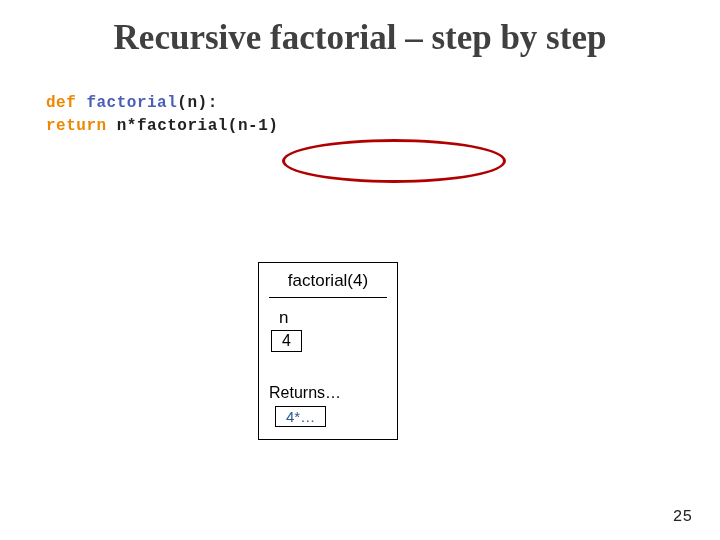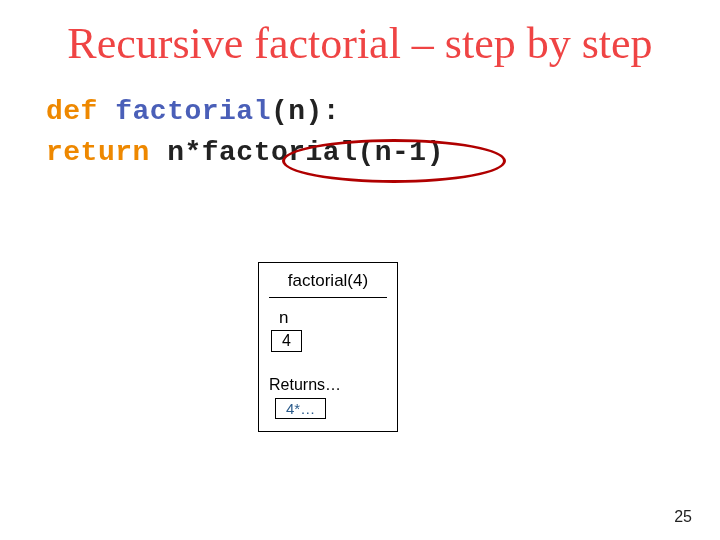--- a/index.html
+++ b/index.html
@@ -5,32 +5,32 @@
   * { margin: 0; padding: 0; box-sizing: border-box; }
   body {
     width: 720px;
     height: 540px;
     background: #fff;
     font-family: "Times New Roman", Times, serif;
     position: relative;
     overflow: hidden;
   }
   .title {
-    font-size: 44px;
-    color: #ef4444;
+    font-size: 35px;
+    color: #404040;
     text-align: center;
     margin-top: 18px;
-    font-weight: normal;
+    font-weight: bold;
   }
   .code-block {
     position: absolute;
     top: 92px;
     left: 46px;
     font-family: "Courier New", Courier, monospace;
-    font-size: 28px;
+    font-size: 16px;
     font-weight: bold;
     line-height: 1.45;
     letter-spacing: 0.5px;
   }
   .kw { color: #ee8800; }
   .fn { color: #4a5fb8; }
   .pl { color: #222; }
   .ellipse {
     position: absolute;
     border: 3px solid #b00000;
@@ -70,37 +70,37 @@
     display: inline-block;
     border: 1.5px solid #000;
     padding: 1px 10px;
     font-size: 16px;
     margin-left: 2px;
     min-width: 26px;
     text-align: center;
   }
   .frame-returns-label {
     font-size: 16px;
-    margin-top: 24px;
+    margin-top: 32px;
     margin-bottom: 4px;
   }
   .frame-returns-box {
     display: inline-block;
     border: 1.5px solid #000;
     padding: 1px 10px;
     font-size: 15px;
     margin-left: 6px;
     color: #2a5a8a;
   }
   .page-num {
     position: absolute;
     bottom: 14px;
     right: 28px;
     font-size: 16px;
-    font-family: Liberation Sans, sans-serif;
+    font-family: Liberation Mono, monospace;
     color: #222;
   }
 </style>
 </head>
 <body>
 
 <h1 class="title">Recursive factorial – step by step</h1>
 
 <div class="code-block">
   <div>

